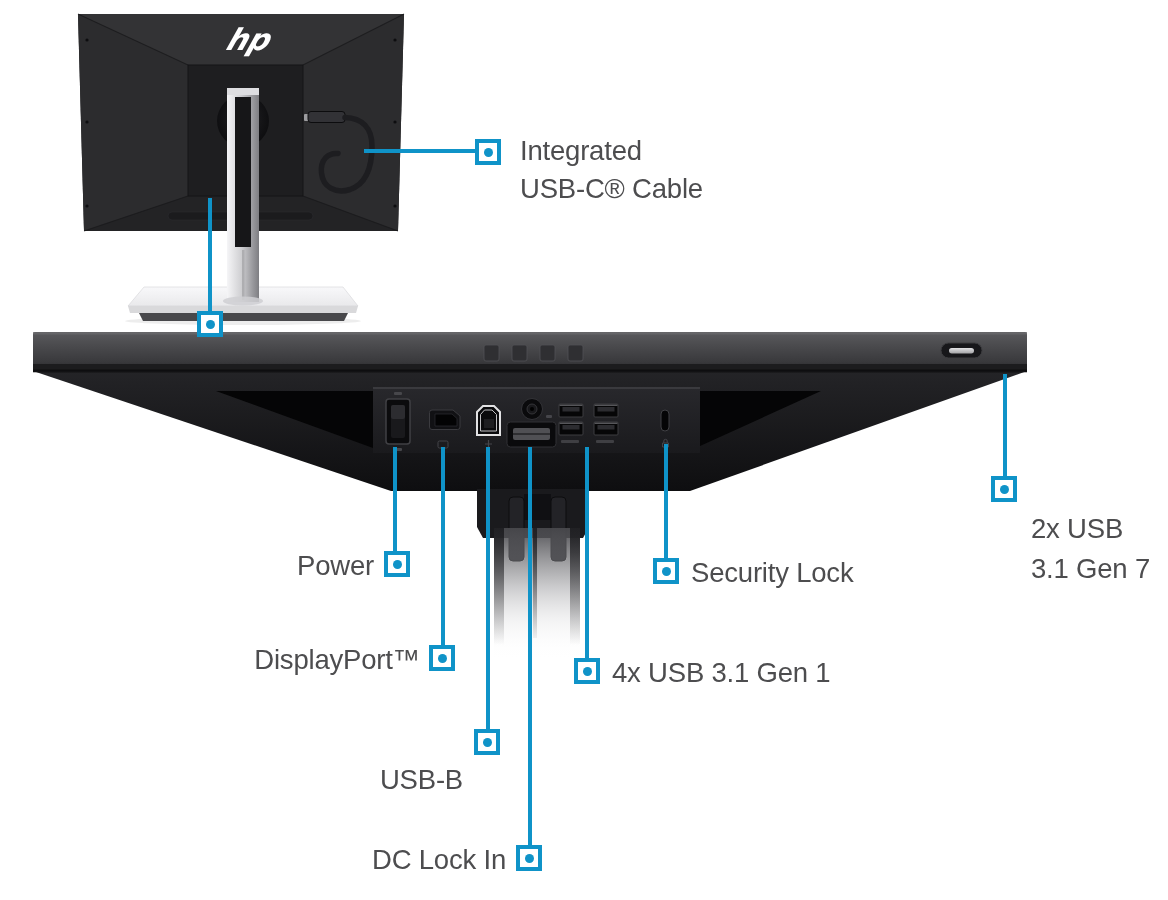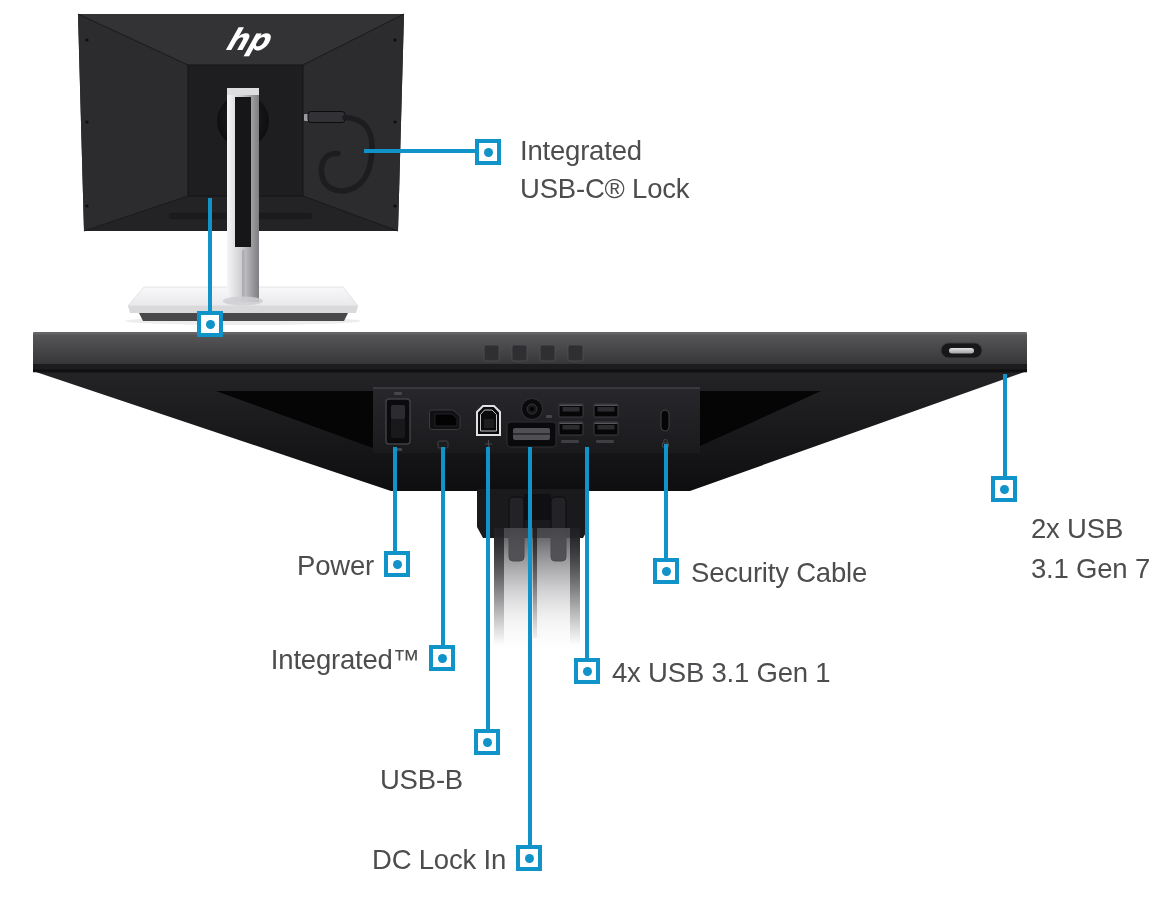--- a/index.html
+++ b/index.html
@@ -262,26 +262,26 @@
     </div>
   <div class="marker" style="left:653px;top:558px;">
       <span class="dot"></span>
     </div>
   <div class="marker" style="left:991px;top:476px;">
       <span class="dot"></span>
     </div>
 
   <div class="lbl two" style="left:512px;top:132px;margin-left:8px;">
     <div>Integrated</div>
-    <div>USB-C® Lock</div>
+    <div>USB-C® Cable</div>
   </div>
   <div class="lbl right" style="right:794px;top:550px;">Power</div>
-  <div class="lbl right" style="right:748px;top:644px;">Integrated™</div>
+  <div class="lbl right" style="right:748px;top:644px;">DisplayPort™</div>
   <div class="lbl right" style="right:705px;top:764px;">USB-B</div>
   <div class="lbl right" style="right:662px;top:844px;">DC Lock In</div>
   <div class="lbl" style="left:612px;top:657px;text-align:center;">4x USB 3.1 Gen 1</div>
-  <div class="lbl" style="left:691px;top:557px;">Security Cable</div>
+  <div class="lbl" style="left:691px;top:557px;">Security Lock</div>
   <div class="lbl two" style="left:1031px;top:469px;line-height:40px;margin-top:40px;">
     <div>2x USB</div>
     <div>3.1 Gen 7</div>
   </div>
 
 </div>
 
 </body></html>

